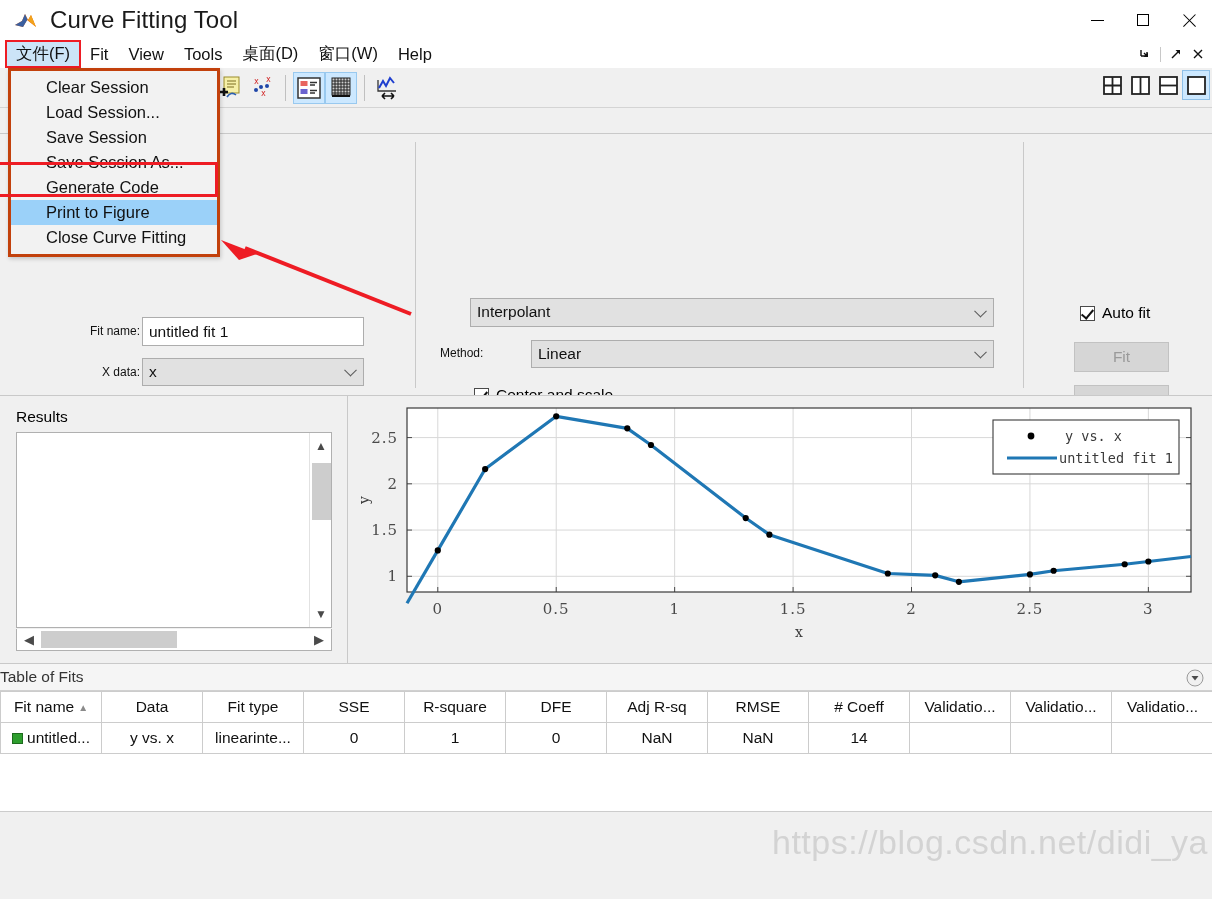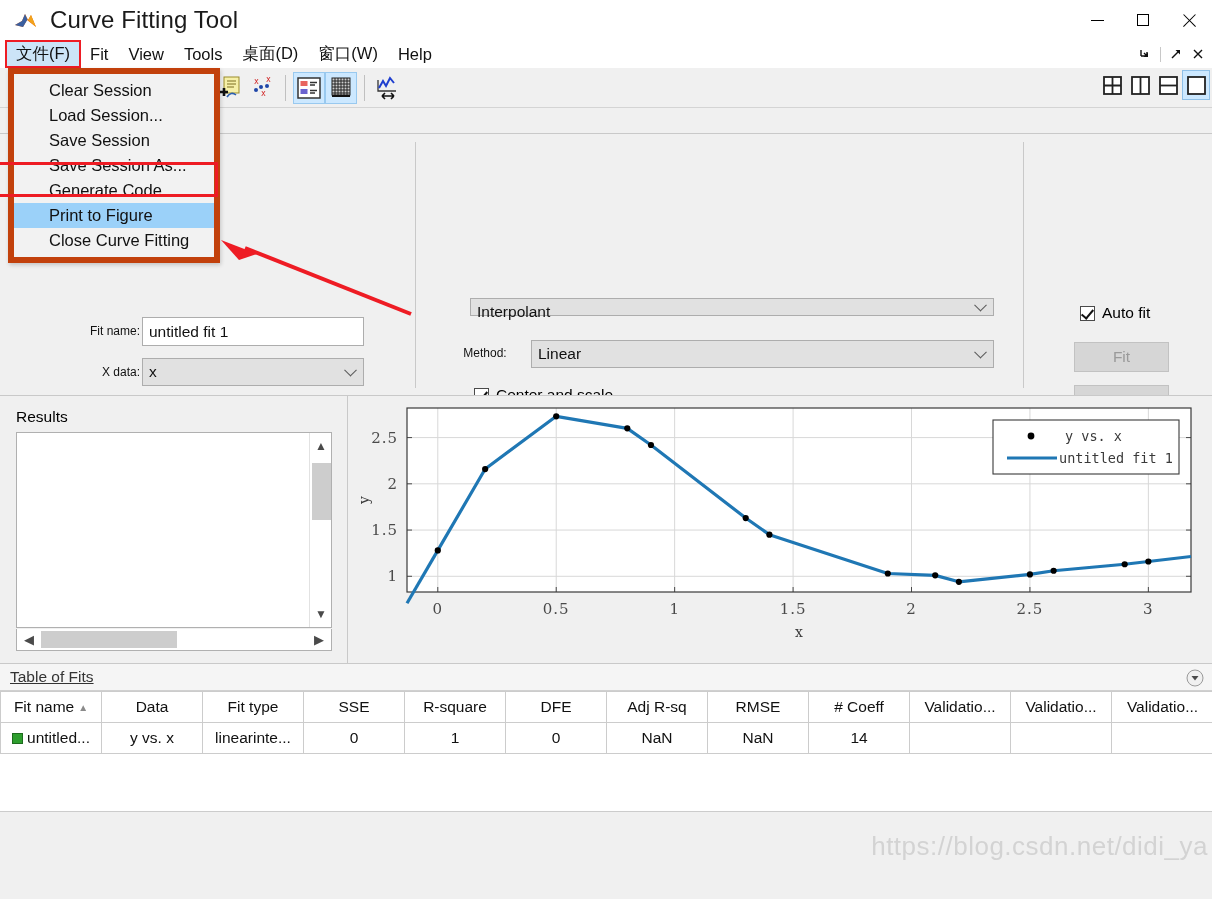--- a/index.html
+++ b/index.html
@@ -126,45 +126,45 @@
     align-items:center; justify-content:center; color:#4a4a4a; font-size:13px;
   }
   .arrow-l { left:1px; } .arrow-r { right:1px; }
 
   .plotbox { position:absolute; left:349px; top:0; right:0; height:268px; background:#f0f0f0; }
 
   
   .tof-header {
     height:28px; background:#f5f5f5; border-top:1px solid #c9c9c9;
     border-bottom:1px solid #d0d0d0; display:flex; align-items:center;
-    padding-left:10px; font-size:15.5px; position:relative; color:#333;text-decoration:underline;
+    font-size:15.5px; position:relative; color:#333;
   }
   .tof-collapse { position:absolute; right:8px; top:5px; width:18px; height:18px; }
   table.fits { width:100%; border-collapse:collapse; background:#fff; table-layout:fixed; }
   table.fits th, table.fits td {
     border:1px solid #ccc; border-top:none; text-align:center;
     font-weight:normal; font-size:15.5px; padding:3px 5px; height:31px;
     white-space:nowrap; overflow:hidden; color:#111;
   }
   table.fits th { background:#fff; border-top:1px solid #ccc; }
   .sort-caret { display:inline-block; margin-left:4px; color:#8a8a8a; font-size:10px; vertical-align:middle; }
   .green-sq { display:inline-block; width:11px; height:11px; background:#2e9e2e; border:1px solid #1d6b1d; margin-right:4px; vertical-align:-1px; }
   .tbl-body-fill { background:#fff; height:58px; border-bottom:1px solid #ccc; }
 
   
   .bottom-blank { background:#f0f0f0; height:56px; position:relative; }
   .watermark {
-    position:absolute; right:4px; bottom:6px; font-size:26px; color:#d3d3d3;
+    position:absolute; right:4px; bottom:6px; font-size:34px; color:#d3d3d3;
     letter-spacing:.5px; white-space:nowrap; font-family:"Liberation Sans", sans-serif;
   }
 
   
   .dropdown {
     position:absolute; left:8px; top:68px; width:212px; background:#f2f2f2;
-    border:6px solid #c2410c; z-index:60; padding:4px 0;
+    border:3px solid #c2410c; z-index:60; padding:4px 0;
     box-shadow:1px 2px 4px rgba(0,0,0,.18);
   }
   .dd-gutter { position:absolute; left:0; top:0; bottom:0; width:31px; background:#f2f2f2; }
   .dd-item {
     position:relative; height:25px; line-height:25px; padding-left:35px;
     font-size:16.5px; color:#111; white-space:nowrap;
   }
   .dd-item.highlight { background:#9bd1f9; }
   .dd-hl-frame {
     position:absolute; left:-6px; top:162px; width:224px; height:35px;
@@ -335,26 +335,26 @@
     <span>(none)</span>
     <span class="caret"></span>
   </div>
 
   <div class="lbl" style="left:20px; top:354px; width:120px;">Weights:</div>
   <div class="combo" style="left:142px; top:347px; width:222px; height:28px;">
     <span>(none)</span>
     <span class="caret"></span>
   </div>
 
-  <div class="combo" style="left:470px; top:164px; width:524px; height:18px;">
+  <div class="combo" style="left:470px; top:164px; width:524px; height:29px;">
     <span>Interpolant</span>
     <span class="caret"></span>
   </div>
 
-  <div class="lbl" style="left:440px; top:212px; width:90px; text-align:center;">Method:</div>
+  <div class="lbl" style="left:440px; top:212px; width:90px; text-align:left;">Method:</div>
   <div class="combo" style="left:531px; top:206px; width:463px; height:28px;">
     <span>Linear</span>
     <span class="caret"></span>
   </div>
 
   <div class="cbx-row" style="left:474px; top:252px;">
     <div class="cbx checked"></div>
     <span>Center and scale</span>
   </div>
 

